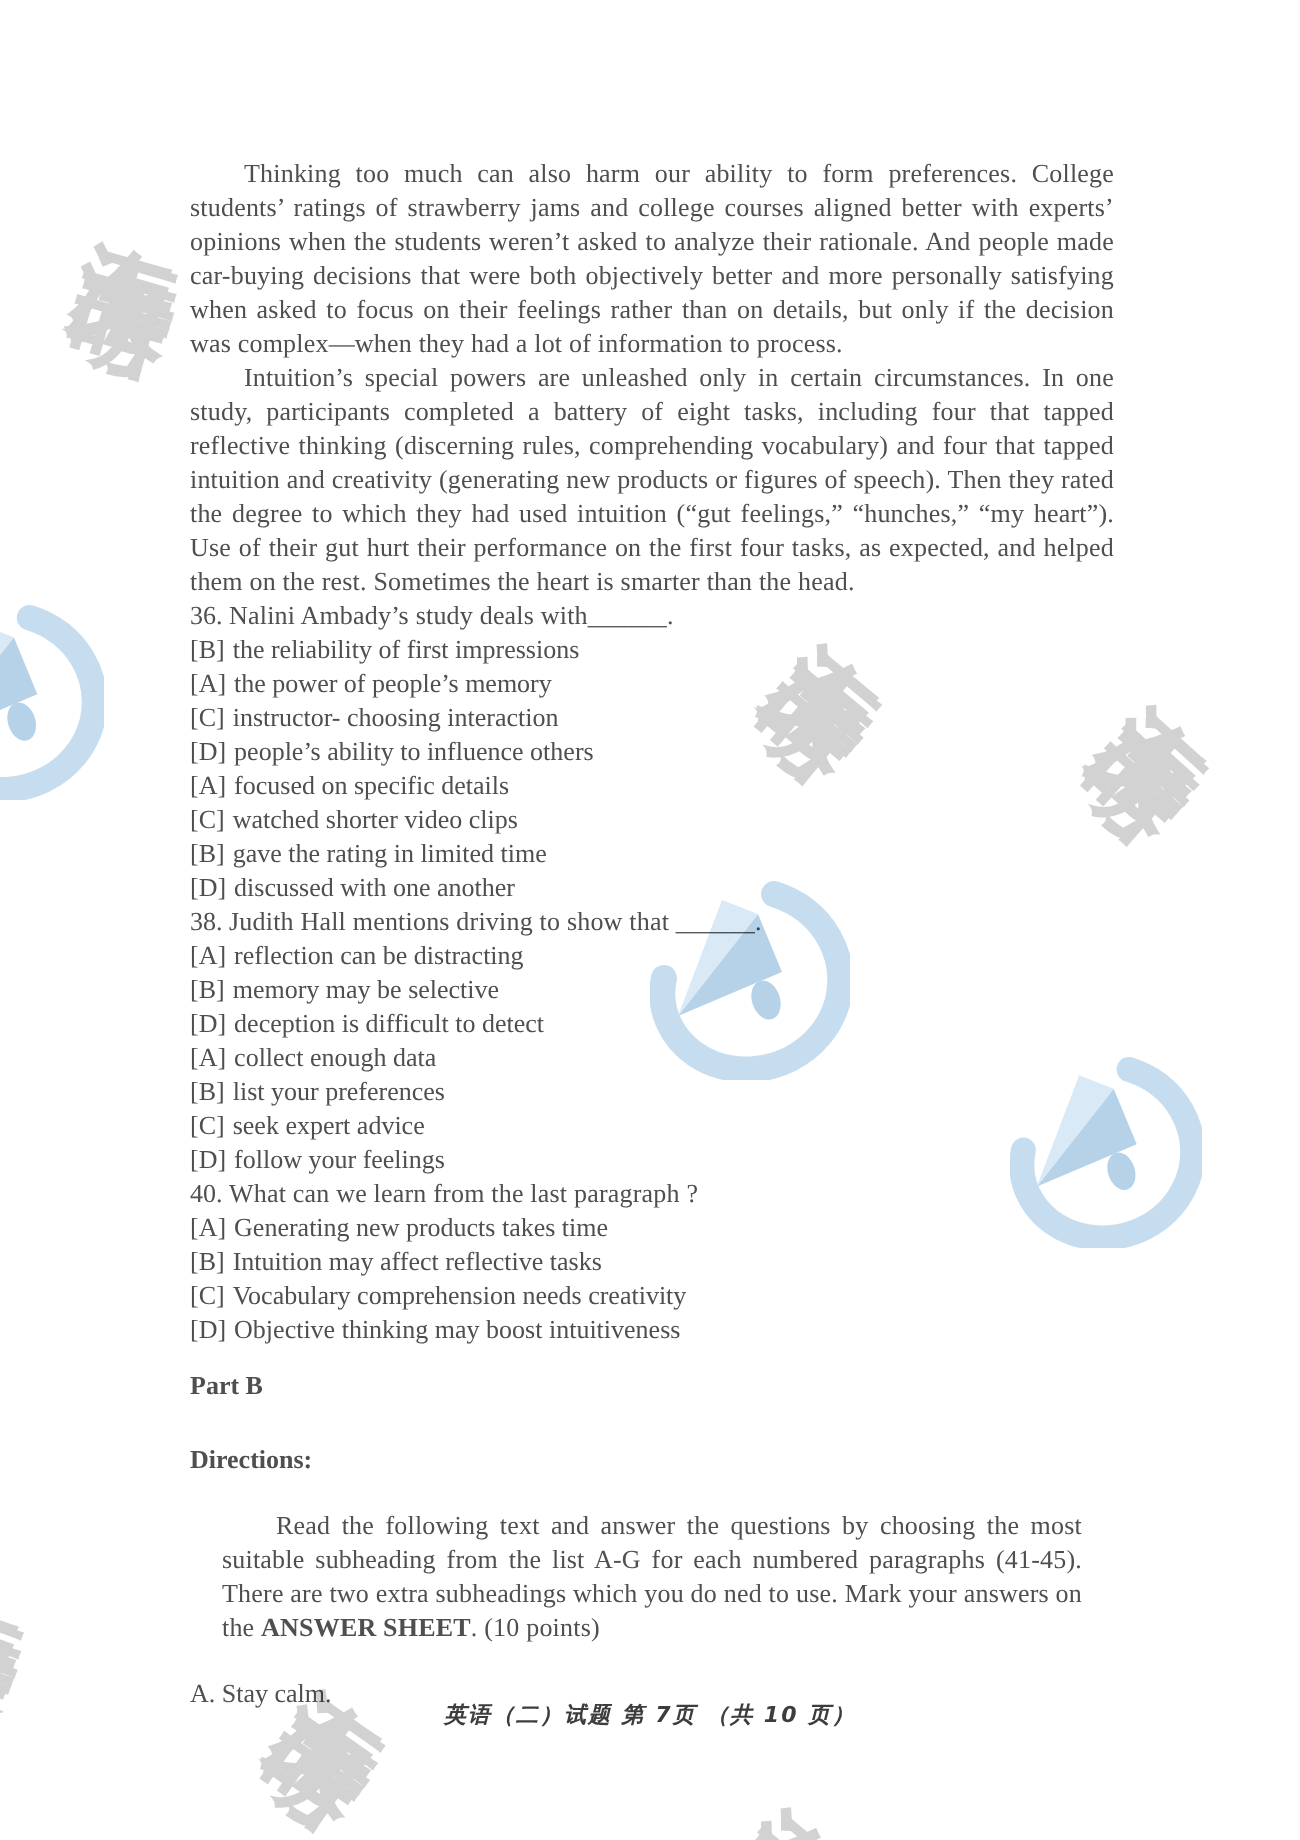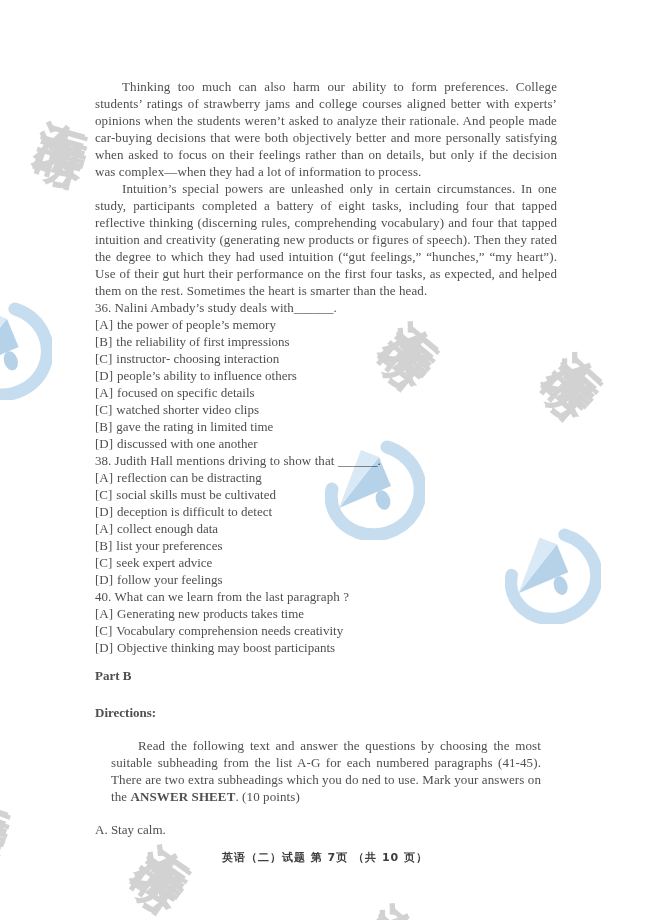--- a/index.html
+++ b/index.html
@@ -17,21 +17,21 @@
   .q-line{white-space:normal;font-family:Liberation Serif, serif;}
   .q-stem{letter-spacing:.1px;}
   .opt-label{margin-right:4px;}
   .partb-heading{font-weight:bold;margin-top:11px;}
   .directions-label{font-weight:bold;margin-top:20px;}
   .directions-para{margin:16px;text-align:justify;text-indent:27px;letter-spacing:.1px;}
   .answer-sheet{font-weight:bold;}
   .footer{
     position:absolute;left:0;top:850px;width:100%;text-align:center;z-index:1;
     font-family:"DejaVu Sans", sans-serif;font-size:11px;font-weight:600;
-    color:#3d3d3d;letter-spacing:1px;
+    color:#3d3d3d;letter-spacing:1px;font-style:italic;
   }
   
   .wm-layer{
     position:absolute;inset:0;z-index:2;pointer-events:none;
     mix-blend-mode:multiply;
   }
   .wm-chars{
     position:absolute;
     writing-mode:vertical-rl;text-orientation:upright;
     font-family:"DejaVu Sans", sans-serif;font-weight:bold;
@@ -47,50 +47,51 @@
 
   <div class="content">
 
     <p class="body-para">Thinking too much can also harm our ability to form preferences. College students’ ratings of strawberry jams and college courses aligned better with experts’ opinions when the students weren’t asked to analyze their rationale. And people made car-buying decisions that were both objectively better and more personally satisfying when asked to focus on their feelings rather than on details, but only if the decision was complex—when they had a lot of information to process.</p>
     <p class="body-para">Intuition’s special powers are unleashed only in certain circumstances. In one study, participants completed a battery of eight tasks, including four that tapped reflective thinking (discerning rules, comprehending vocabulary) and four that tapped intuition and creativity (generating new products or figures of speech). Then they rated the degree to which they had used intuition (“gut feelings,” “hunches,” “my heart”). Use of their gut hurt their performance on the first four tasks, as expected, and helped them on the rest. Sometimes the heart is smarter than the head.</p>
 
     <div class="q-line">
       <span>36.</span>
       <span class="q-stem">Nalini Ambady’s study deals with______.</span>
     </div>
+    <div class="q-line"><span class="opt-label">[B]</span><span>the reliability of first impressions</span></div>
     <div class="q-line"><span class="opt-label">[A]</span><span>the power of people’s memory</span></div>
-    <div class="q-line"><span class="opt-label">[B]</span><span>the reliability of first impressions</span></div>
     <div class="q-line"><span class="opt-label">[C]</span><span>instructor- choosing interaction</span></div>
     <div class="q-line"><span class="opt-label">[D]</span><span>people’s ability to influence others</span></div>
 
     <div class="q-line"><span class="opt-label">[A]</span><span>focused on specific details</span></div>
     <div class="q-line"><span class="opt-label">[C]</span><span>watched shorter video clips</span></div>
     <div class="q-line"><span class="opt-label">[B]</span><span>gave the rating in limited time</span></div>
     <div class="q-line"><span class="opt-label">[D]</span><span>discussed with one another</span></div>
 
     <div class="q-line">
       <span>38.</span>
       <span class="q-stem">Judith Hall mentions driving to show that ______.</span>
     </div>
     <div class="q-line"><span class="opt-label">[A]</span><span>reflection can be distracting</span></div>
-    <div class="q-line"><span class="opt-label">[C]</span><span>social skills must be cultivated</span></div>
+    <div class="q-line"><span class="opt-label">[B]</span><span>memory may be selective</span></div>
     <div class="q-line"><span class="opt-label">[D]</span><span>deception is difficult to detect</span></div>
 
     <div class="q-line"><span class="opt-label">[A]</span><span>collect enough data</span></div>
     <div class="q-line"><span class="opt-label">[B]</span><span>list your preferences</span></div>
     <div class="q-line"><span class="opt-label">[C]</span><span>seek expert advice</span></div>
     <div class="q-line"><span class="opt-label">[D]</span><span>follow your feelings</span></div>
 
     <div class="q-line">
       <span>40.</span>
       <span class="q-stem">What can we learn from the last paragraph ?</span>
     </div>
     <div class="q-line"><span class="opt-label">[A]</span><span>Generating new products takes time</span></div>
+    <div class="q-line"><span class="opt-label">[B]</span><span>Intuition may affect reflective tasks</span></div>
     <div class="q-line"><span class="opt-label">[C]</span><span>Vocabulary comprehension needs creativity</span></div>
-    <div class="q-line"><span class="opt-label">[D]</span><span>Objective thinking may boost participants</span></div>
+    <div class="q-line"><span class="opt-label">[D]</span><span>Objective thinking may boost intuitiveness</span></div>
 
     <div class="partb-heading">Part B</div>
     <div class="directions-label">Directions:</div>
     <p class="directions-para"><span>Read the following text and answer the questions by choosing the most suitable subheading from the list A-G for each numbered paragraphs (41-45). There are two extra subheadings which you do ned to use. Mark your answers on the </span><span class="answer-sheet">ANSWER SHEET</span><span>. (10 points)</span></p>
     <div class="q-line">A. Stay calm.</div>
 
   </div>
 
   <div class="footer">英语（二）试题  第 7页 （共 10 页）</div>
 

